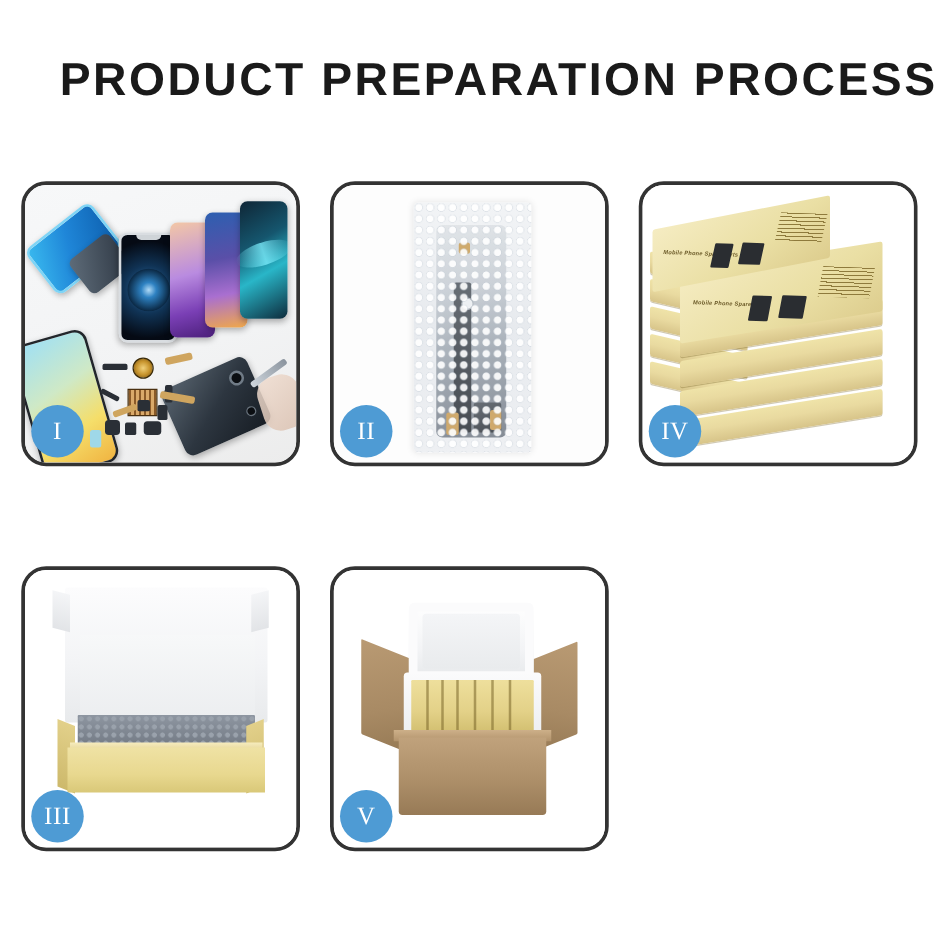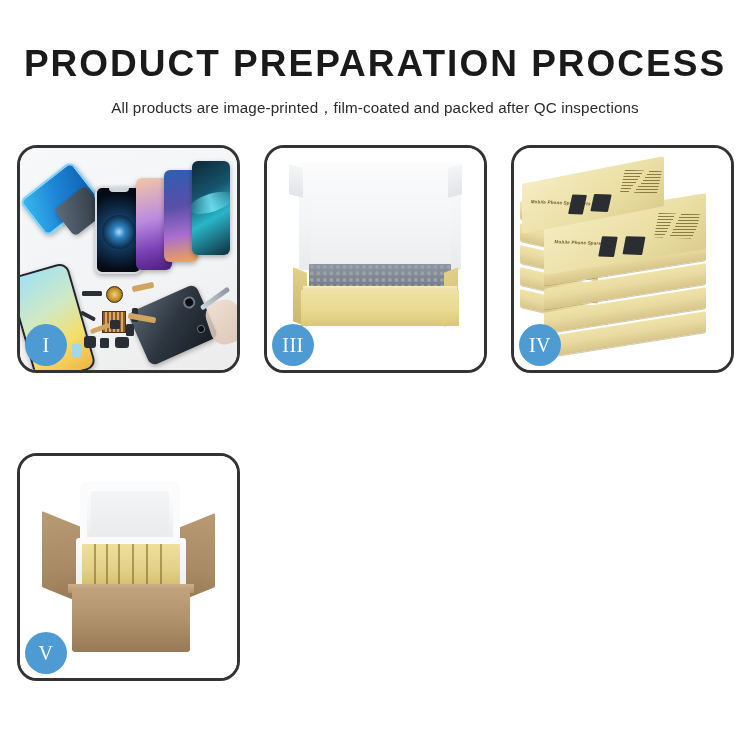--- a/index.html
+++ b/index.html
@@ -5,21 +5,21 @@
   * { margin:0; padding:0; box-sizing:border-box; }
   html, body {
     width:750px; height:750px;
     background:#ffffff;
     font-family:"Liberation Sans", sans-serif;
     overflow:hidden;
   }
   .page { position:relative; width:750px; height:750px; background:#fff; }
 
   
-  .header { position:absolute; left:0; top:0; width:750px; text-align:center; }
+  .header { position:absolute; left:0; top:0; width:750px; text-align:right; }
   .title {
     font-size:37px; font-weight:700; letter-spacing:2.0px;
     color:#1a1a1a; line-height:1; margin-top:45px;
     font-family:"Liberation Sans", sans-serif;
   }
   .subtitle {
     font-size:15.2px; font-weight:400; color:#2b2b2b;
     margin-top:16px; letter-spacing:.15px;
   }
 
@@ -315,21 +315,20 @@
   .c6-tab2 { position:absolute; left:58px; top:150px; width:16px; height:16px;
     background:rgba(143,118,85,.7); transform:skewY(12deg); }
 </style>
 </head>
 <body>
 
 <div class="page">
 
   <div class="header">
     <div class="title">PRODUCT PREPARATION PROCESS</div>
-    <div class="subtitle">All products are image-printed，film-coated and packed after QC inspections</div>
   </div>
 
   <div class="grid">
 
     <div class="panel">
       <div class="scene p1">
         <div class="ph ph-a"></div>
         <div class="ph ph-a2"></div>
         <div class="ph ph-b">
           <div class="notch"></div>
@@ -358,70 +357,86 @@
         <div class="sp" style="left:52px;top:196px;width:9px;height:14px;border-radius:2px;background:#9fd8e8;"></div>
         <div class="flex-c" style="left:112px;top:136px;width:22px;height:6px;transform:rotate(-12deg);"></div>
         <div class="flex-c" style="left:108px;top:167px;width:28px;height:6px;transform:rotate(10deg);"></div>
         <div class="flex-c" style="left:70px;top:178px;width:20px;height:5px;transform:rotate(-20deg);"></div>
         <div class="hand"></div>
         <div class="tool"></div>
       </div>
       <div class="badge">I</div>
     </div>
 
+    <div class="panel">
+      <div class="scene p2">
+        <div class="bag">
+          <div class="lcd">
+            <div class="strip"></div>
+            <div class="strip2"></div>
+            <div class="tab-t"></div>
+            <div class="tab-b1"></div>
+            <div class="tab-b2"></div>
+            <div class="circ"></div>
+          </div>
+          <div class="bubbles"></div>
+        </div>
+      </div>
+      <div class="badge">II</div>
+    </div>
+
+    <div class="panel">
+      <div class="scene p4">
+        <div class="stack">
+
+          <div class="bx" style="left:6px;top:62px;width:78px;height:18px;transform:skewY(13deg);"></div>
+          <div class="bx" style="left:6px;top:84px;width:78px;height:18px;transform:skewY(13deg);"></div>
+          <div class="bx" style="left:6px;top:106px;width:78px;height:18px;transform:skewY(13deg);"></div>
+          <div class="bx" style="left:6px;top:128px;width:78px;height:18px;transform:skewY(13deg);"></div>
+          <div class="bx" style="left:6px;top:150px;width:78px;height:18px;transform:skewY(13deg);"></div>
+
+          <div class="bx" style="left:30px;top:104px;width:162px;height:21px;transform:skewY(-9deg);"></div>
+          <div class="bx" style="left:30px;top:128px;width:162px;height:21px;transform:skewY(-9deg);"></div>
+          <div class="bx" style="left:30px;top:152px;width:162px;height:21px;transform:skewY(-9deg);"></div>
+          <div class="bx" style="left:30px;top:176px;width:162px;height:21px;transform:skewY(-9deg);"></div>
+
+          <div class="bx-top" style="left:30px;top:58px;width:162px;height:56px;transform:skewY(-9deg);">
+            <div class="lbl" style="left:10px;top:28px;transform:rotate(11deg);">Mobile Phone Spare Parts</div>
+            <div class="swatch" style="left:56px;top:28px;width:16px;height:20px;transform:rotate(11deg);"></div>
+            <div class="swatch" style="left:80px;top:32px;width:20px;height:18px;transform:rotate(11deg);"></div>
+            <div class="lines" style="left:112px;top:16px;width:42px;height:24px;transform:rotate(11deg);"></div>
+          </div>
+
+          <div class="bx-top" style="left:8px;top:22px;width:142px;height:50px;transform:skewY(-11deg);">
+            <div class="lbl" style="left:8px;top:24px;transform:rotate(13deg);">Mobile Phone Spare Parts</div>
+            <div class="swatch" style="left:48px;top:22px;width:15px;height:19px;transform:rotate(13deg);"></div>
+            <div class="swatch" style="left:70px;top:26px;width:18px;height:17px;transform:rotate(13deg);"></div>
+            <div class="lines" style="left:100px;top:10px;width:38px;height:22px;transform:rotate(13deg);"></div>
+          </div>
+        </div>
+      </div>
+      <div class="badge">IV</div>
+    </div>
 
     <div class="panel">
       <div class="scene p3">
         <div class="b3-lid"></div>
         <div class="b3-lid-tabL"></div>
         <div class="b3-lid-tabR"></div>
         <div class="b3-inner"></div>
         <div class="b3-foam"></div>
         <div class="b3-left"></div>
         <div class="b3-right"></div>
         <div class="b3-rim"></div>
         <div class="b3-front"></div>
       </div>
       <div class="badge">III</div>
     </div>
 
     <div class="panel">
-      <div class="scene p4">
-        <div class="stack">
-
-          <div class="bx" style="left:6px;top:62px;width:78px;height:18px;transform:skewY(13deg);"></div>
-          <div class="bx" style="left:6px;top:84px;width:78px;height:18px;transform:skewY(13deg);"></div>
-          <div class="bx" style="left:6px;top:106px;width:78px;height:18px;transform:skewY(13deg);"></div>
-          <div class="bx" style="left:6px;top:128px;width:78px;height:18px;transform:skewY(13deg);"></div>
-          <div class="bx" style="left:6px;top:150px;width:78px;height:18px;transform:skewY(13deg);"></div>
-
-          <div class="bx" style="left:30px;top:104px;width:162px;height:21px;transform:skewY(-9deg);"></div>
-          <div class="bx" style="left:30px;top:128px;width:162px;height:21px;transform:skewY(-9deg);"></div>
-          <div class="bx" style="left:30px;top:152px;width:162px;height:21px;transform:skewY(-9deg);"></div>
-          <div class="bx" style="left:30px;top:176px;width:162px;height:21px;transform:skewY(-9deg);"></div>
-
-          <div class="bx-top" style="left:30px;top:58px;width:162px;height:56px;transform:skewY(-9deg);">
-            <div class="lbl" style="left:10px;top:28px;transform:rotate(11deg);">Mobile Phone Spare Parts</div>
-            <div class="swatch" style="left:56px;top:28px;width:16px;height:20px;transform:rotate(11deg);"></div>
-            <div class="swatch" style="left:80px;top:32px;width:20px;height:18px;transform:rotate(11deg);"></div>
-            <div class="lines" style="left:112px;top:16px;width:42px;height:24px;transform:rotate(11deg);"></div>
-          </div>
-
-          <div class="bx-top" style="left:8px;top:22px;width:142px;height:50px;transform:skewY(-11deg);">
-            <div class="lbl" style="left:8px;top:24px;transform:rotate(13deg);">Mobile Phone Spare Parts</div>
-            <div class="swatch" style="left:48px;top:22px;width:15px;height:19px;transform:rotate(13deg);"></div>
-            <div class="swatch" style="left:70px;top:26px;width:18px;height:17px;transform:rotate(13deg);"></div>
-            <div class="lines" style="left:100px;top:10px;width:38px;height:22px;transform:rotate(13deg);"></div>
-          </div>
-        </div>
-      </div>
-      <div class="badge">IV</div>
-    </div>
-
-    <div class="panel">
       <div class="scene p5">
         <div class="c5-flapL"></div>
         <div class="c5-flapR"></div>
         <div class="c5-foamLid">
           <div class="inner"></div>
         </div>
         <div class="c5-foamBox"></div>
         <div class="c5-items">
           <div class="v" style="left:12px;"></div>
           <div class="v" style="left:24px;"></div>

